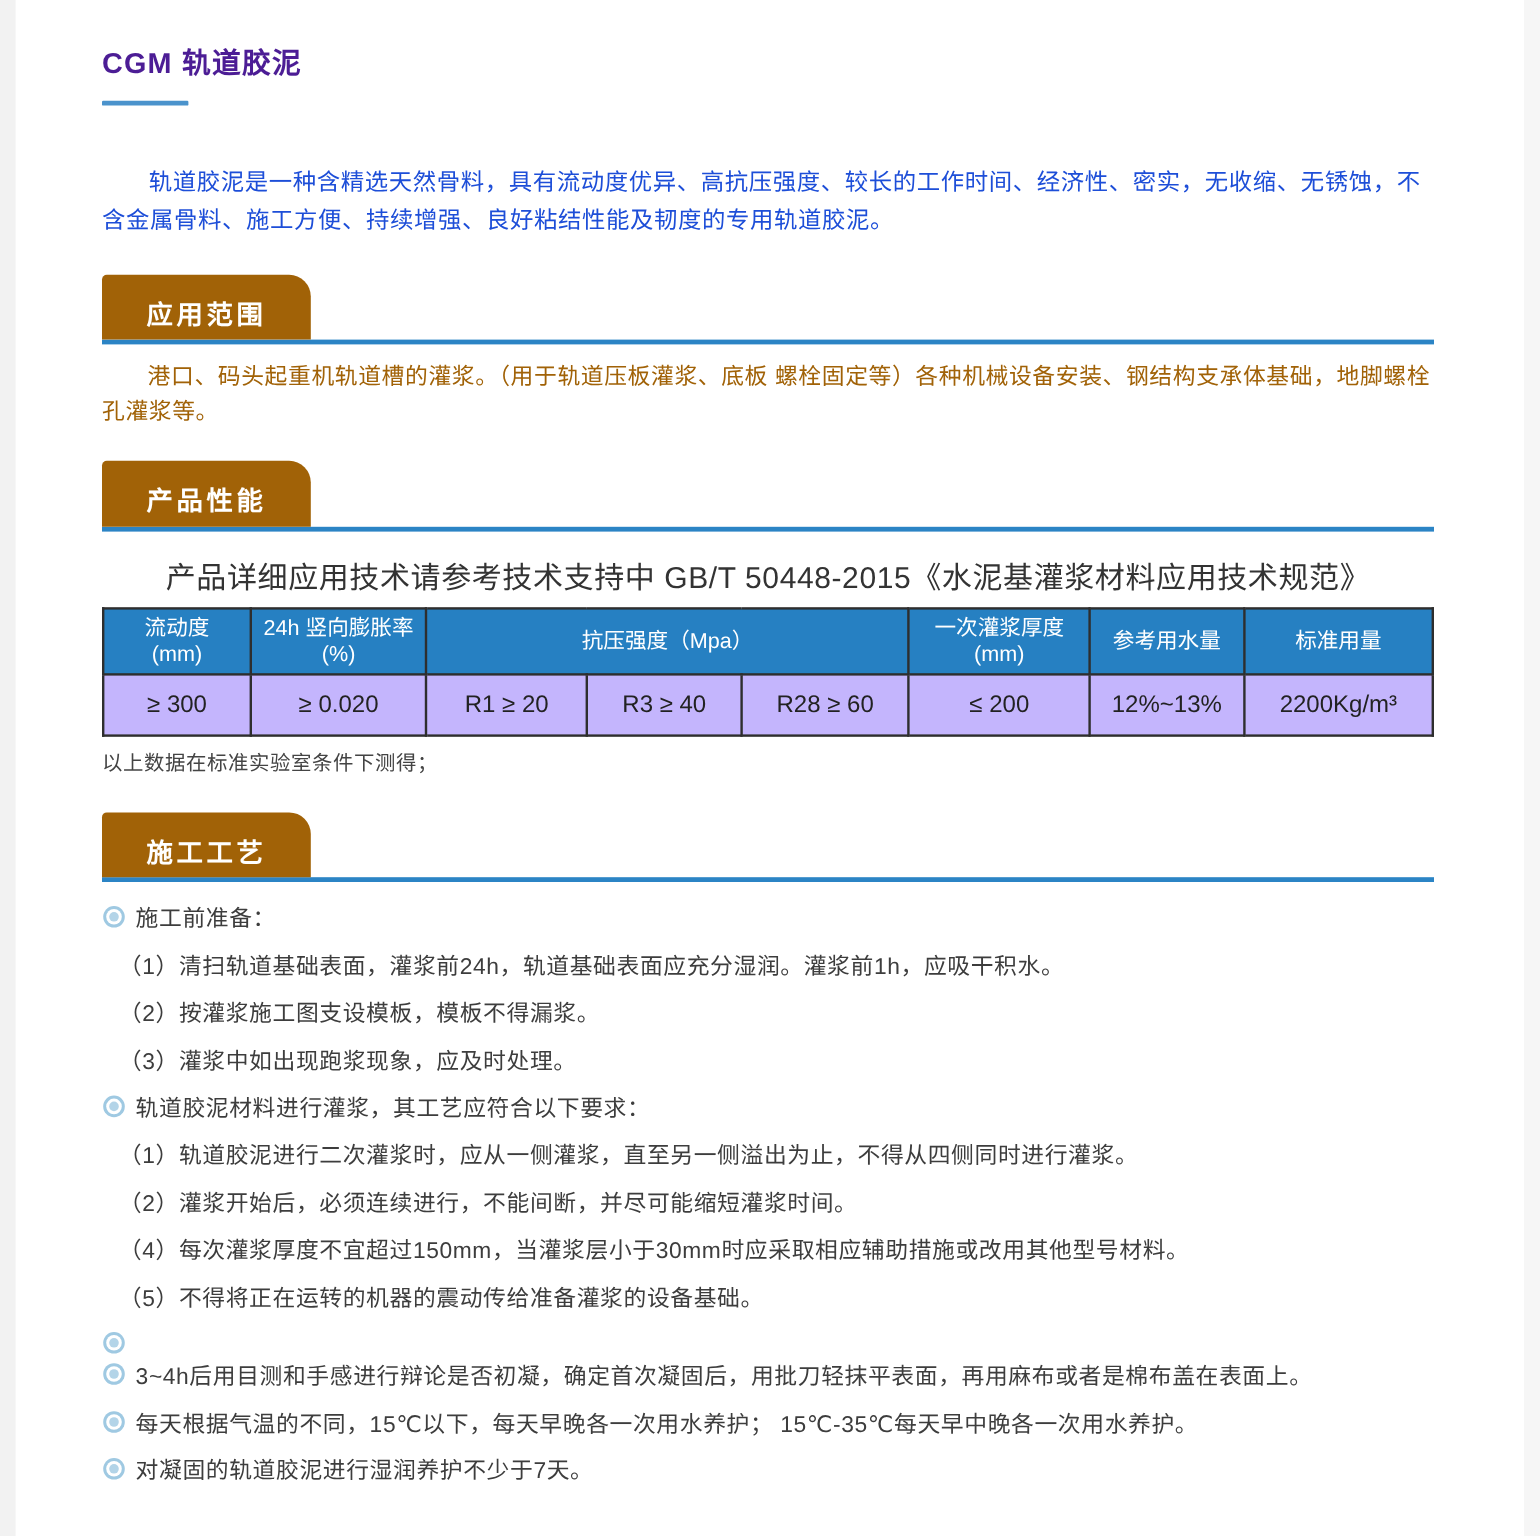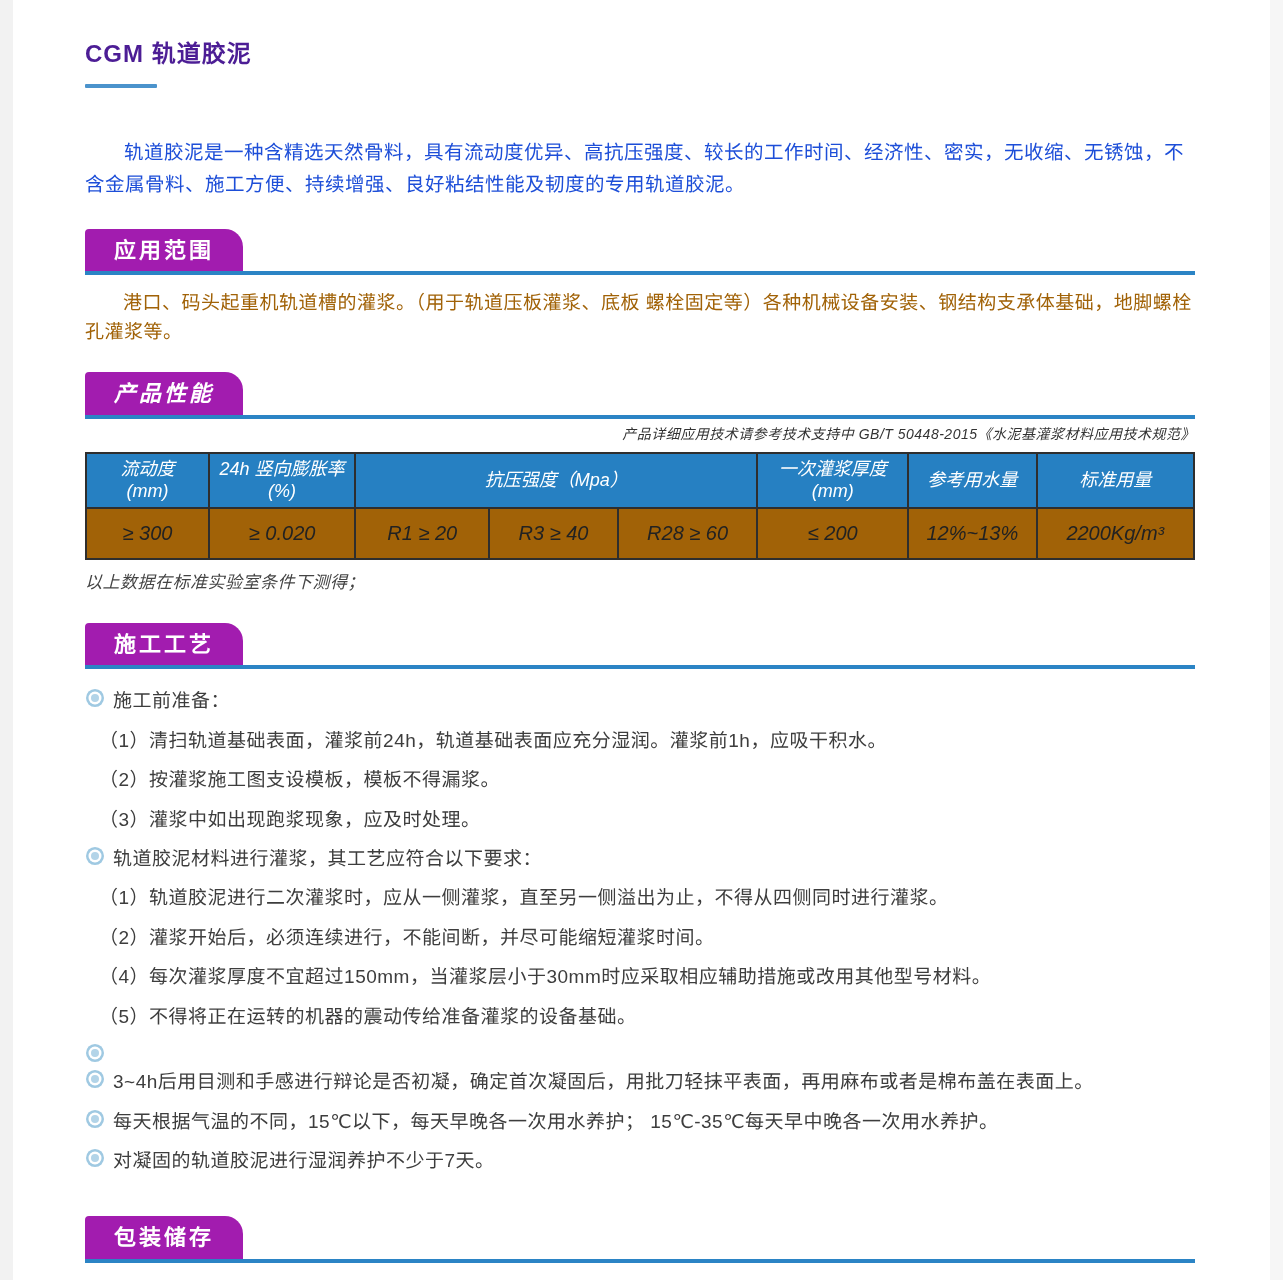--- a/index.html
+++ b/index.html
@@ -14,37 +14,37 @@
   
   .doc-title { color:#4c1d95; font-size:24px; font-weight:700; letter-spacing:1px; line-height:1.2;margin-top:24px; }
   .title-underline { width:72px; height:4px; background:#4b93cc; margin-top:15px; border-radius:1px; }
 
   
   .intro { margin-top:49px; font-size:19.5px; color:#1d4ed8; line-height:1.64;
            text-indent:2em; letter-spacing:0.5px; }
 
   
   .section-head { border-bottom:4px solid #2b84c5; line-height:0; }
-  .badge { display:inline-block; background:#a21caf; color:#ffffff; font-size:22px; font-weight:700;
-           letter-spacing:3px; width:158px; text-align:center; padding:8px 0 7px 0;
+  .badge { display:inline-block; background:#a16207; color:#ffffff; font-size:22px; font-weight:700;
+           letter-spacing:3px; width:174px; text-align:center; padding:20px 0 7px 0;
            border-radius:4px 18px 0 0; line-height:1.25; vertical-align:bottom; }
 
   
   .sec-application { margin-top:28px; }
   .app-body { margin-top:14px; font-size:19px; color:#a16207; line-height:1.5;
               text-indent:2em; letter-spacing:0.5px; }
 
   
-  .sec-performance { margin-top:26px;font-style:italic; }
-  .perf-note { margin-top:4px; font-size:14px; color:#333333; text-align:right; letter-spacing:0.5px; }
+  .sec-performance { margin-top:26px; }
+  .perf-note { margin-top:18px; font-size:25px; color:#333333; text-align:center; letter-spacing:0.5px; }
   table.spec { margin-top:9px; width:1110px; border-collapse:collapse; table-layout:fixed; }
   table.spec th, table.spec td { border:2px solid #2e2e2e; text-align:center; vertical-align:middle; }
   table.spec th { background:#2680c2; color:#ffffff; font-weight:400; font-size:18px;
                   line-height:1.25; padding:4px 2px; white-space:pre-line; }
-  table.spec td { background:#a16207; color:#222222; font-size:20px; padding:13px 2px; }
+  table.spec td { background:#c4b5fd; color:#222222; font-size:20px; padding:13px 2px; }
   .footnote { margin-top:8px; font-size:17px; color:#444444; letter-spacing:0.5px; }
 
   
   .sec-construction { margin-top:30px; }
   .sec-packaging { margin-top:36px; }
   .item-list { margin-top:12px; }
   .li { display:flex; align-items:flex-start; padding:5px 0; font-size:19px; color:#3d3d3d;
         line-height:1.55; letter-spacing:0.5px; }
   .li .ring { flex:0 0 auto; width:8px; height:8px; border-radius:50%; background:#b3d4e8;
               box-shadow:0 0 0 2.5px #ffffff, 0 0 0 5px #9fc9e2;

